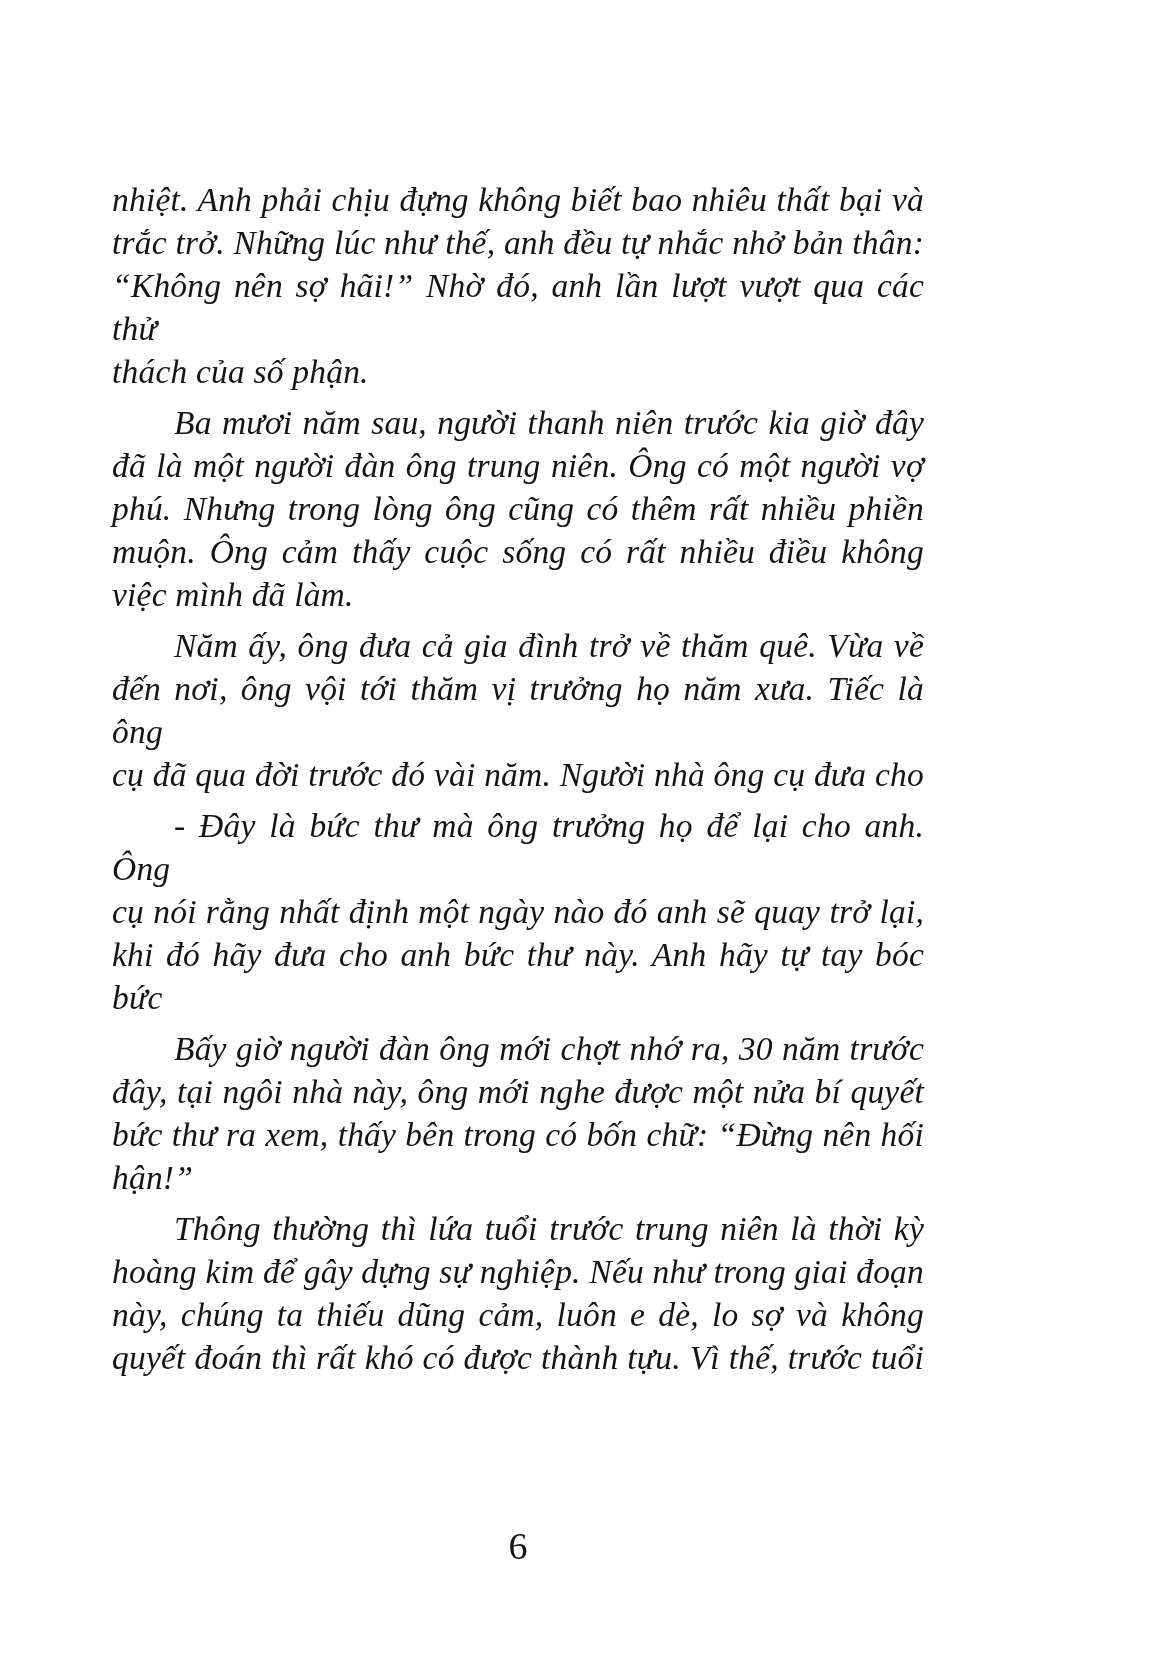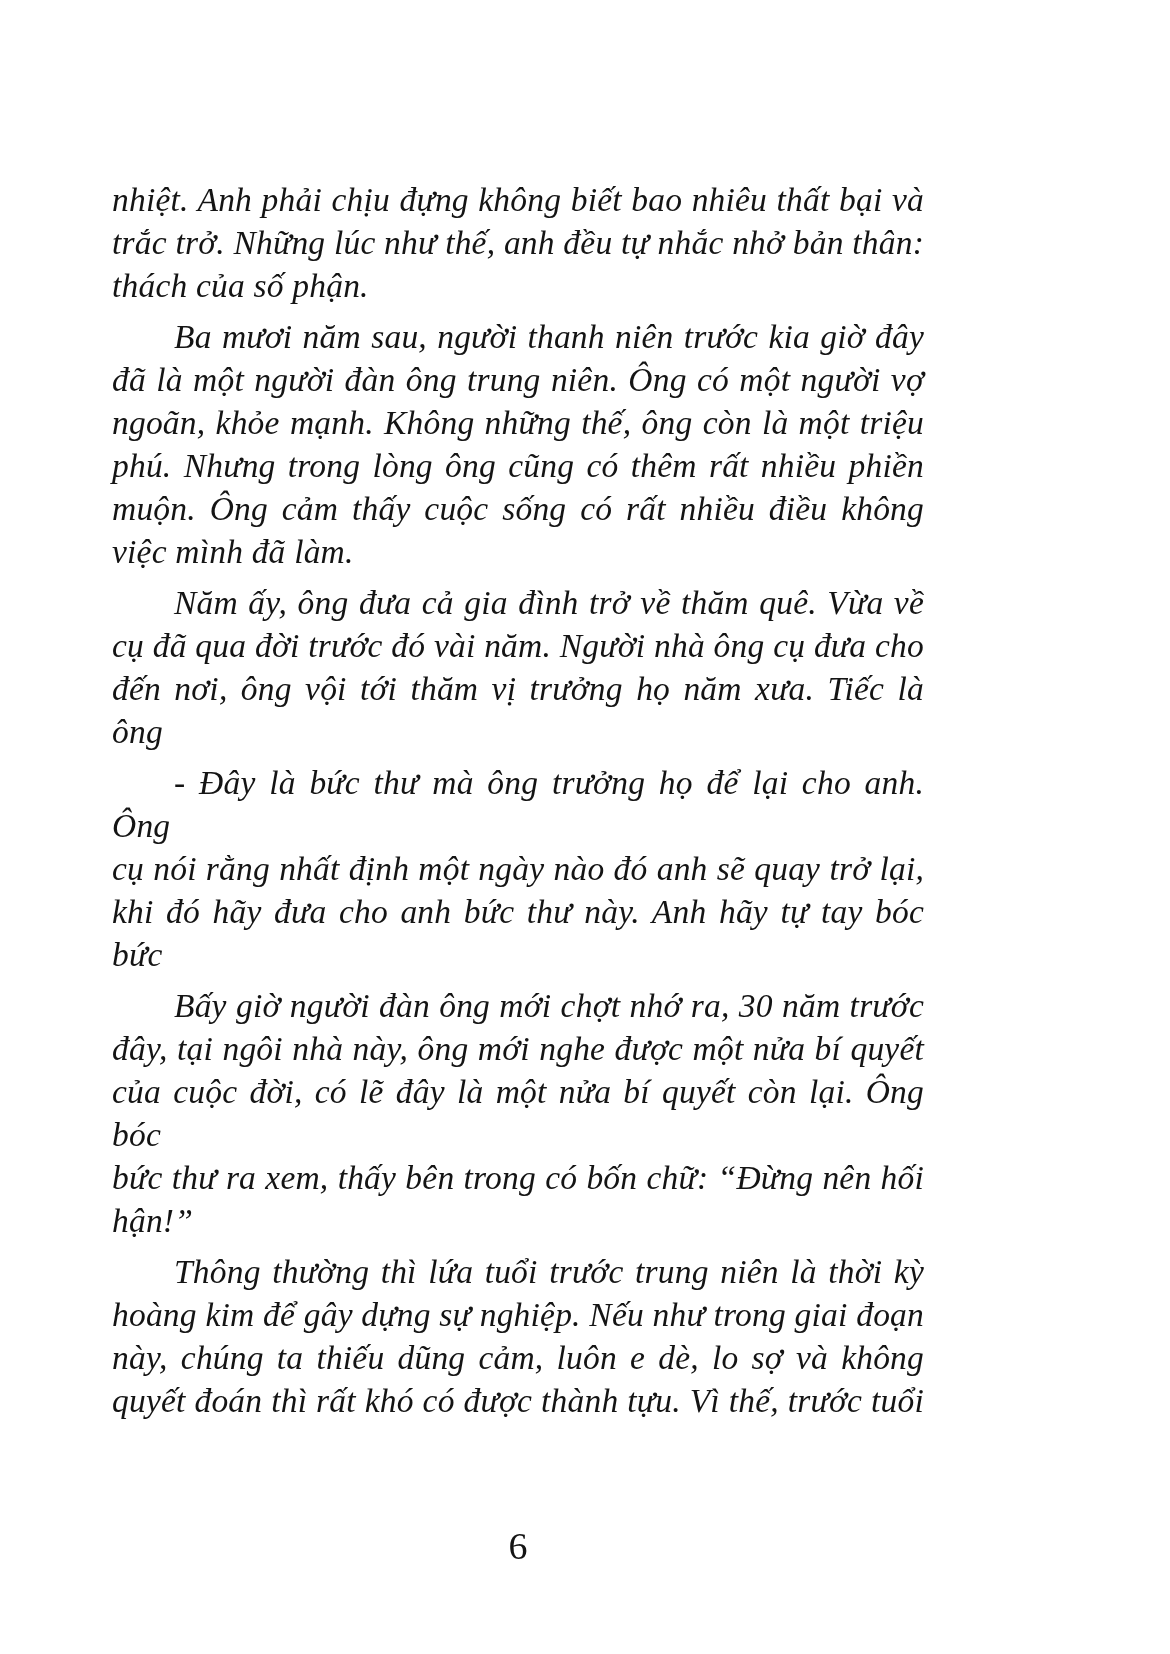--- a/index.html
+++ b/index.html
@@ -47,48 +47,47 @@
   }
 </style>
 </head>
 <body>
 
 <div class="text-block">
 
   <div class="para">
     <div class="ln">nhiệt. Anh phải chịu đựng không biết bao nhiêu thất bại và</div>
     <div class="ln">trắc trở. Những lúc như thế, anh đều tự nhắc nhở bản thân:</div>
+    <div class="ln">“Không nên sợ hãi!” Nhờ đó, anh lần lượt vượt qua các thử</div>
     <div class="ln end">thách của số phận.</div>
   </div>
 
   <div class="para">
     <div class="ln ind">Ba mươi năm sau, người thanh niên trước kia giờ đây</div>
     <div class="ln">đã là một người đàn ông trung niên. Ông có một người vợ</div>
-    <div class="ln">ngoãn, khỏe mạnh. Không những thế, ông còn là một triệu</div>
     <div class="ln">phú. Nhưng trong lòng ông cũng có thêm rất nhiều phiền</div>
     <div class="ln">muộn. Ông cảm thấy cuộc sống có rất nhiều điều không</div>
     <div class="ln end">việc mình đã làm.</div>
   </div>
 
   <div class="para">
     <div class="ln ind">Năm ấy, ông đưa cả gia đình trở về thăm quê. Vừa về</div>
+    <div class="ln">đến nơi, ông vội tới thăm vị trưởng họ năm xưa. Tiếc là ông</div>
     <div class="ln">cụ đã qua đời trước đó vài năm. Người nhà ông cụ đưa cho</div>
-    <div class="ln">đến nơi, ông vội tới thăm vị trưởng họ năm xưa. Tiếc là ông</div>
   </div>
 
   <div class="para">
     <div class="ln ind">- Đây là bức thư mà ông trưởng họ để lại cho anh. Ông</div>
     <div class="ln">cụ nói rằng nhất định một ngày nào đó anh sẽ quay trở lại,</div>
     <div class="ln">khi đó hãy đưa cho anh bức thư này. Anh hãy tự tay bóc bức</div>
   </div>
 
   <div class="para">
     <div class="ln ind">Bấy giờ người đàn ông mới chợt nhớ ra, 30 năm trước</div>
     <div class="ln">đây, tại ngôi nhà này, ông mới nghe được một nửa bí quyết</div>
-    <div class="ln">của cuộc đời, có lẽ đây là một nửa bí quyết còn lại. Ông bóc</div>
     <div class="ln">bức thư ra xem, thấy bên trong có bốn chữ: “Đừng nên hối</div>
     <div class="ln end">hận!”</div>
   </div>
 
   <div class="para">
     <div class="ln ind">Thông thường thì lứa tuổi trước trung niên là thời kỳ</div>
     <div class="ln">hoàng kim để gây dựng sự nghiệp. Nếu như trong giai đoạn</div>
     <div class="ln">này, chúng ta thiếu dũng cảm, luôn e dè, lo sợ và không</div>
     <div class="ln">quyết đoán thì rất khó có được thành tựu. Vì thế, trước tuổi</div>
   </div>

